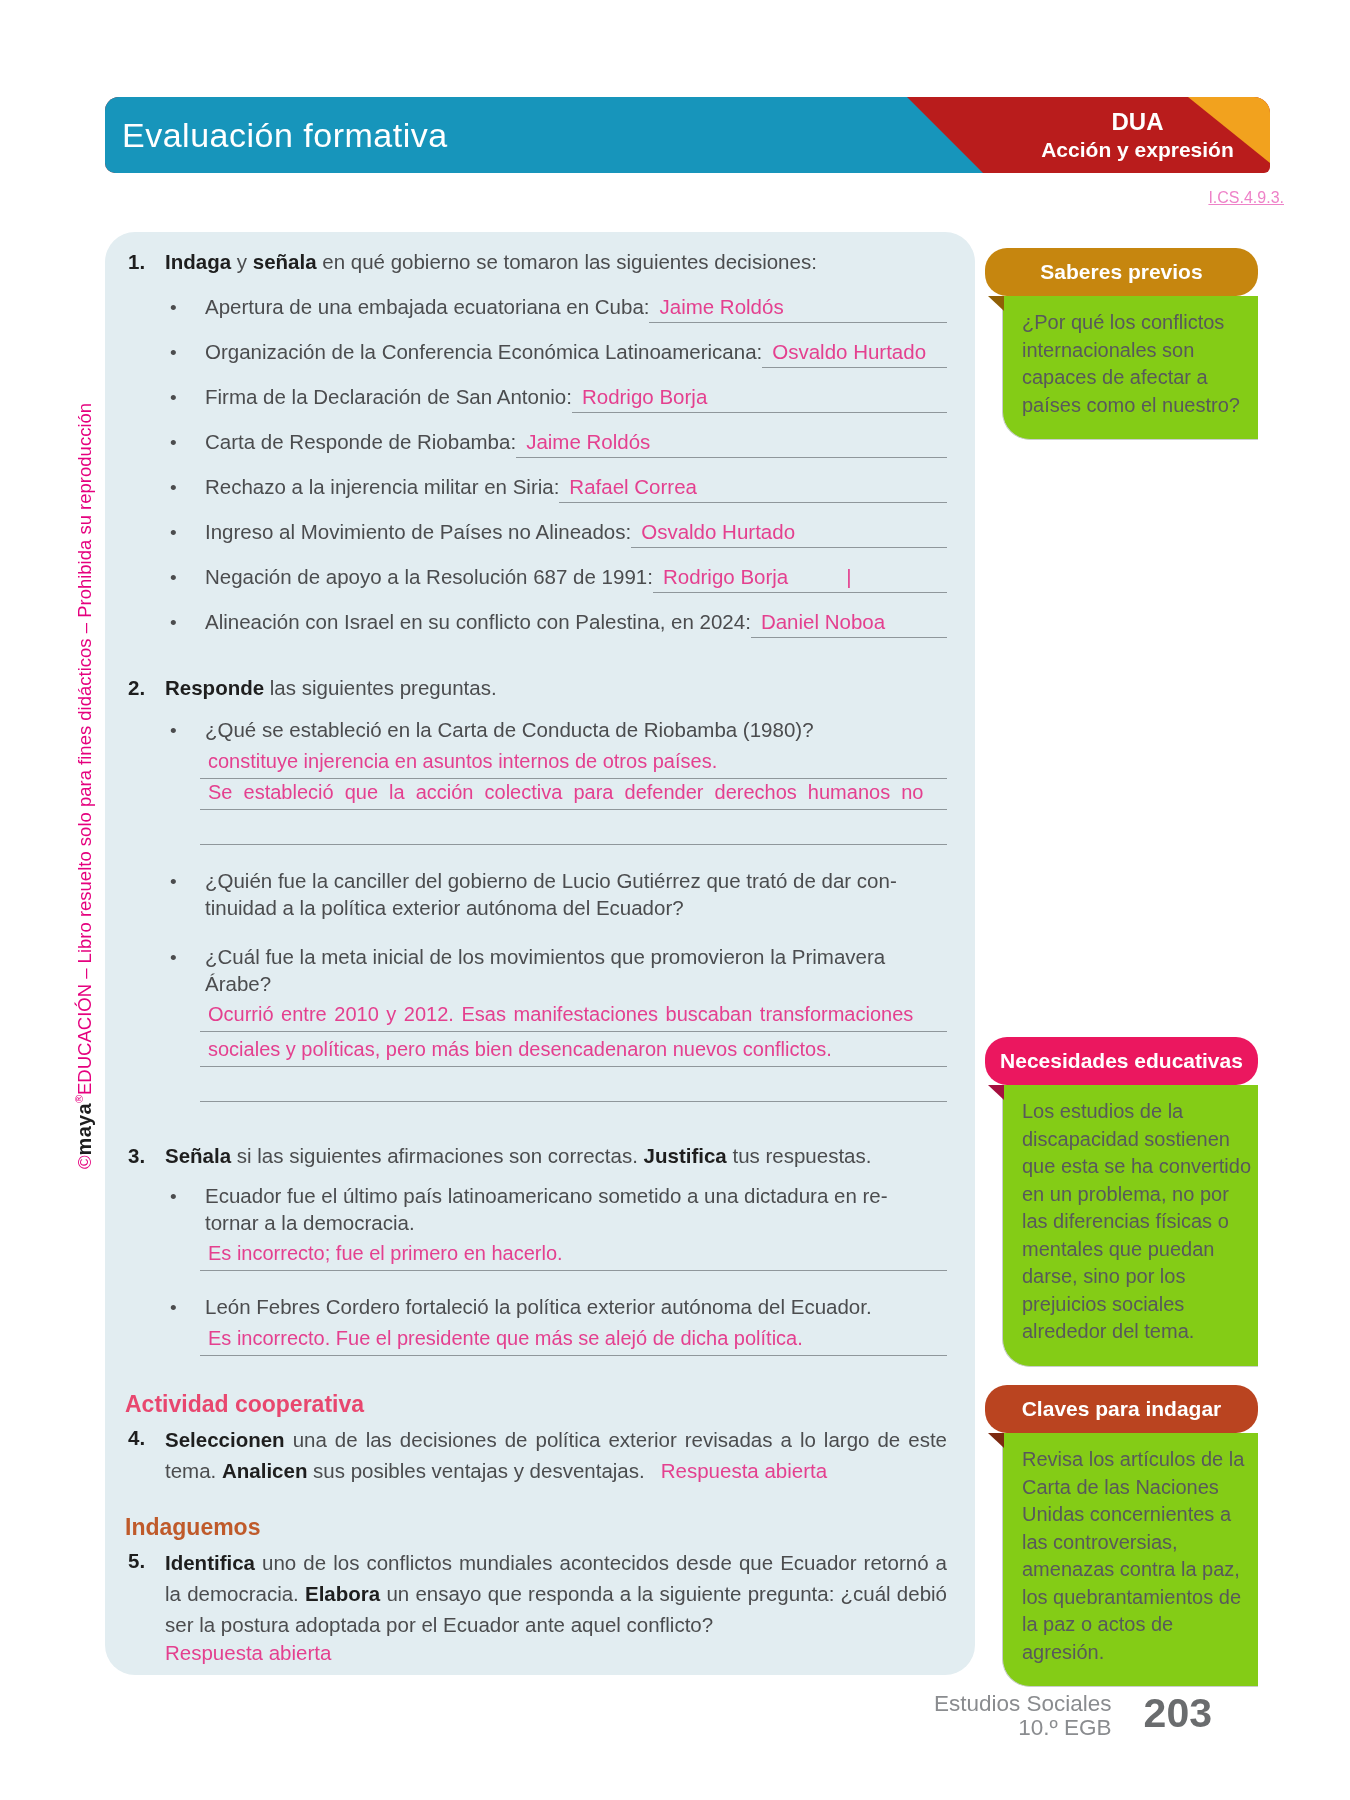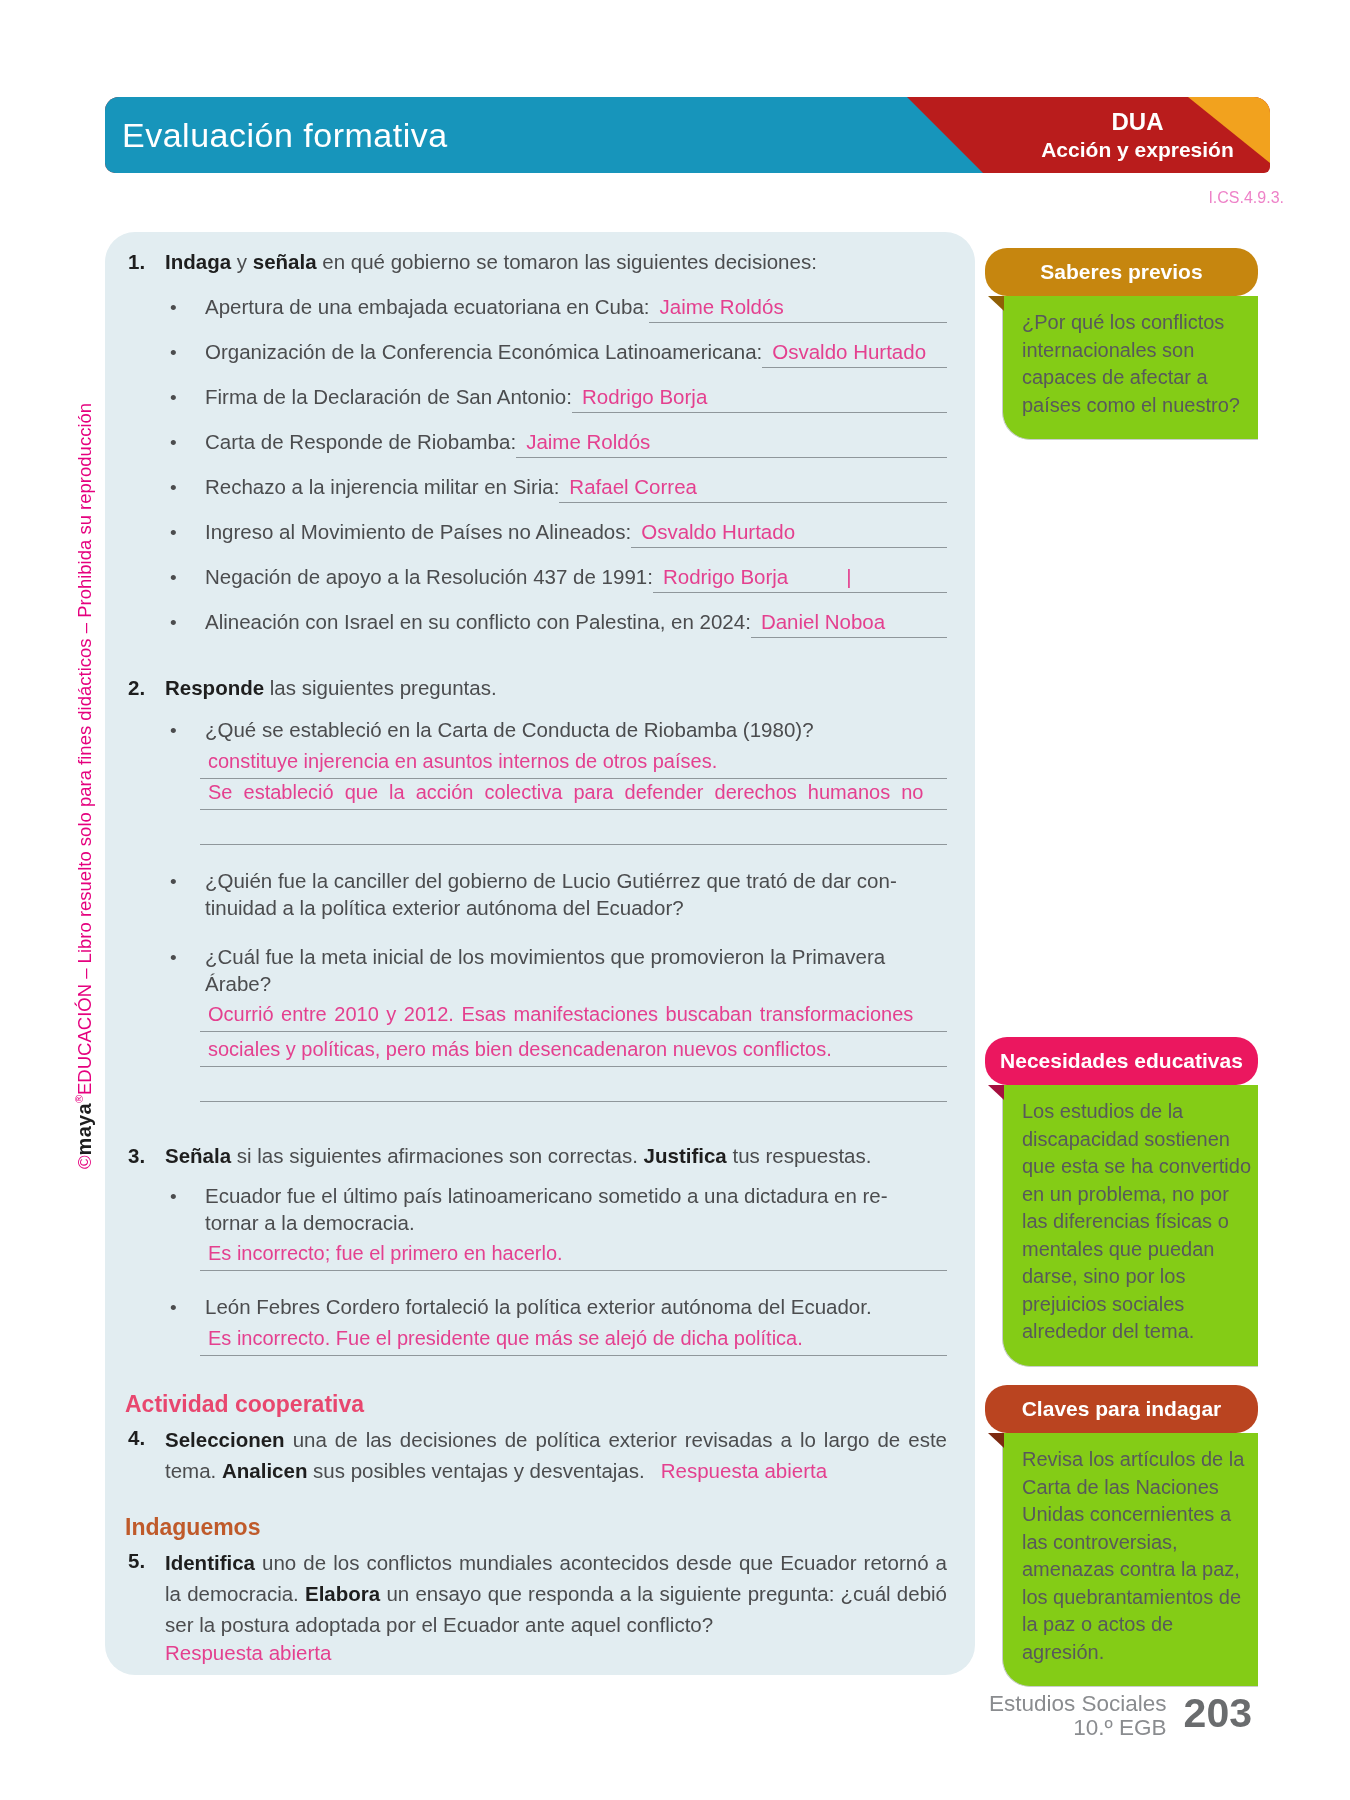--- a/index.html
+++ b/index.html
@@ -25,21 +25,21 @@
   }
   .banner-title {
     position:absolute; left:17px; top:0; height:100%; display:flex; align-items:center;
     color:#fff; font-size:34px; font-weight:400; letter-spacing:.5px;
   }
   .dua { position:absolute; left:885px; width:295px; top:0; height:100%;
     display:flex; flex-direction:column; justify-content:center; align-items:center; color:#fff; }
   .dua-main { font-size:24px; font-weight:700; }
   .dua-sub  { font-size:21px; font-weight:700; margin-top:2px; }
 
-  .ics-code { position:absolute; top:189px; right:66px; font-size:16px; color:#EE82C8; }
+  .ics-code { position:absolute; top:189px; right:66px; font-size:16px; color:#EE82C8;text-decoration:underline; }
 
   
   .watermark {
     position:absolute; left:84px; top:786px; transform:translate(-50%,-50%) rotate(-90deg);
     transform-origin:center; white-space:nowrap; color:#E5007E; font-size:18.5px;
   }
   .watermark b { font-size:20px; letter-spacing:.3px; }
   .watermark sup { font-size:11px; }
 
   
@@ -103,22 +103,22 @@
   .rose .fold { background:#A50E3E; }
   .rust .sidebox-head { background:#BA4420; }
   .rust .fold { background:#7C2910; }
   .sidebox-body {
     margin-left:17px; border-left:1.6px solid #C9CDCE; border-bottom:1.6px solid #C9CDCE;
     border-bottom-left-radius:28px; padding:13px 0 20px 19px;
     font-size:20px; line-height:27.5px; color:#58595B; background:#84cc16;
   }
 
   
-  .footer { position:absolute; top:1692px; left:842px; width:410px;
-    display:flex; justify-content:flex-end; align-items:flex-start; gap:17px; }
+  .footer { position:absolute; top:1692px; left:802px; width:410px;
+    display:flex; justify-content:flex-end; align-items:flex-start; gap:32px; }
   .footer-text { text-align:right; color:#8A8C8F; font-size:22.5px; line-height:24px; }
   .footer-page { color:#6A6C6E; font-size:41px; font-weight:700; line-height:44px; margin-top:-1px; }
 </style>
 </head>
 <body>
 
 <header class="banner">
   <div class="banner-dark"></div>
   <div class="banner-orange"></div>
   <div class="banner-title">Evaluación formativa</div>
@@ -165,21 +165,21 @@
       <span class="lbl">Rechazo a la injerencia militar en Siria:</span>
       <span class="fill"><span class="ans">Rafael Correa</span></span>
     </div>
     <div class="dot-row">
       <span class="dot">•</span>
       <span class="lbl">Ingreso al Movimiento de Países no Alineados:</span>
       <span class="fill"><span class="ans">Osvaldo Hurtado</span></span>
     </div>
     <div class="dot-row">
       <span class="dot">•</span>
-      <span class="lbl">Negación de apoyo a la Resolución 437 de 1991:</span>
+      <span class="lbl">Negación de apoyo a la Resolución 687 de 1991:</span>
       <span class="fill"><span class="ans">Rodrigo Borja</span><span class="ans tick">|</span></span>
     </div>
     <div class="dot-row">
       <span class="dot">•</span>
       <span class="lbl">Alineación con Israel en su conflicto con Palestina, en 2024:</span>
       <span class="fill"><span class="ans">Daniel Noboa</span></span>
     </div>
   </div>
 
   <div class="q-head mt36">

